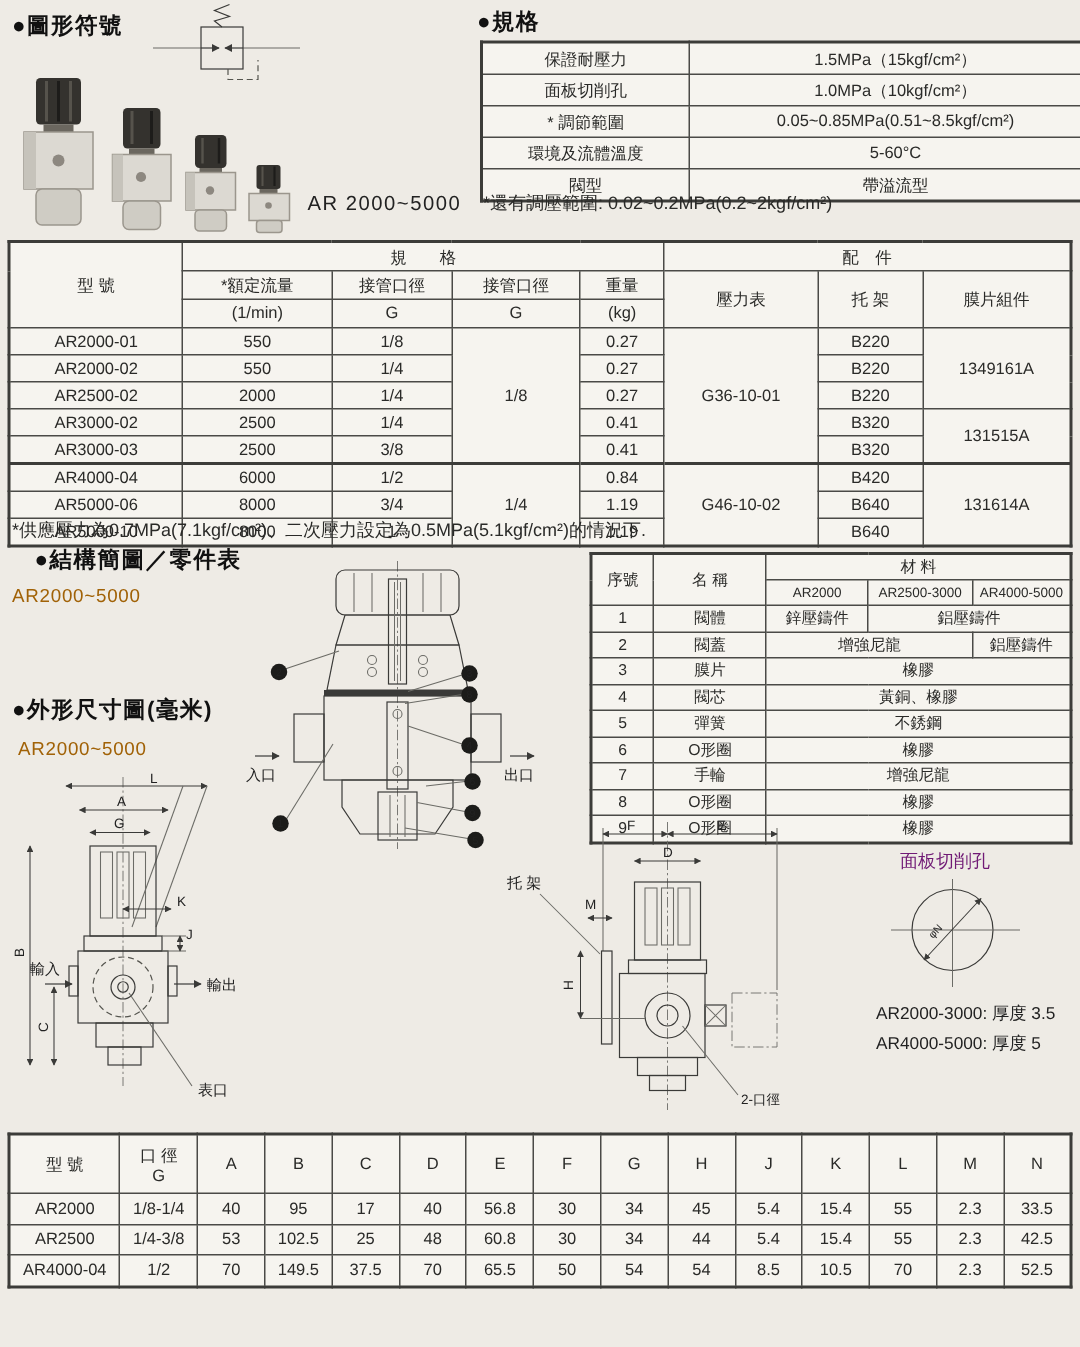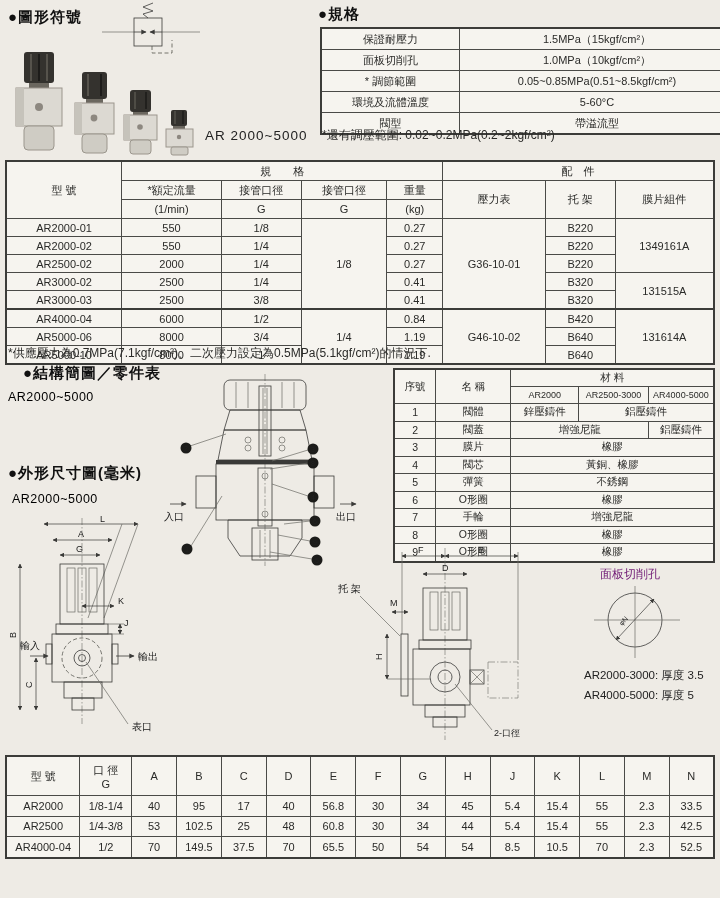--- a/index.html
+++ b/index.html
@@ -1,20 +1,20 @@
 <!DOCTYPE html>
 <html><head>
 <meta charset="utf-8">
 <style>
   html,body{margin:0;padding:0;}
   #page{position:relative;width:720px;height:898px;background:#eeebe5;
         font-family:"Liberation Sans","DejaVu Sans",sans-serif;color:#222;overflow:hidden;}
   .abs{position:absolute;}
   .sec-title{font-size:15px;font-weight:bold;letter-spacing:1px;color:#111;}
-  .sub{font-size:12.5px;color:#000000;letter-spacing:.5px;}
+  .sub{font-size:12.5px;color:#a16207;letter-spacing:.5px;}
   table{border-collapse:collapse;background:#f6f4ef;}
   th,td{border:1px solid #4a4a47;font-weight:normal;text-align:center;vertical-align:middle;color:#2a2a28;}
   
   .spec-table{width:416px;}
   .spec-table td{height:18px;font-size:11px;}
   .spec-table .lbl{width:135px;}
   .spec-table{border:2px solid #3c3c39;}
   .note{font-size:12px;color:#2a2a28;}
   
   .model-table{width:710px;border:2px solid #3c3c39;}

